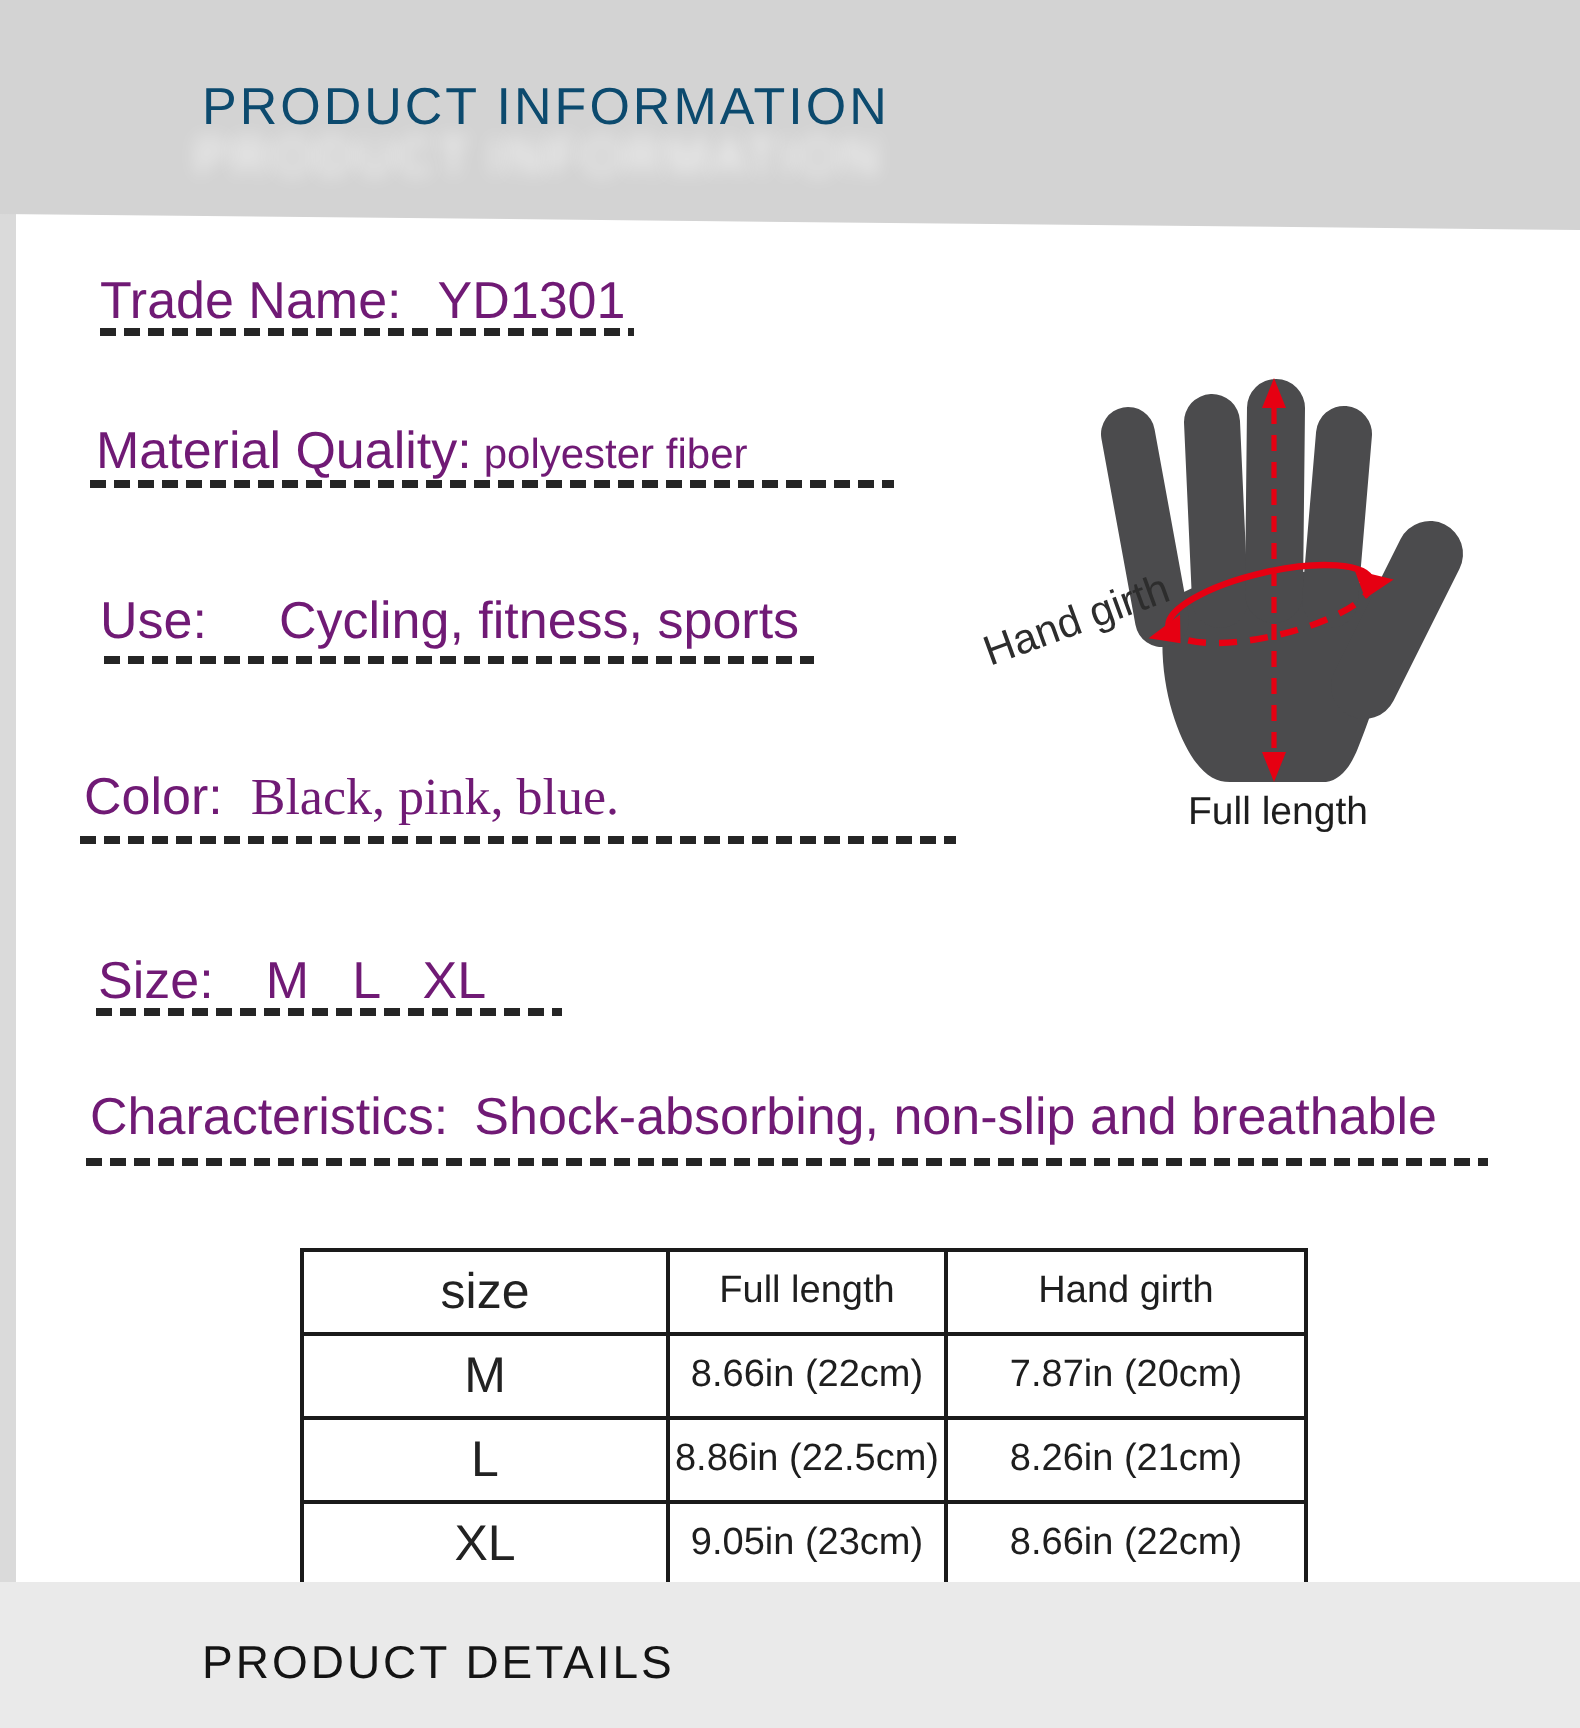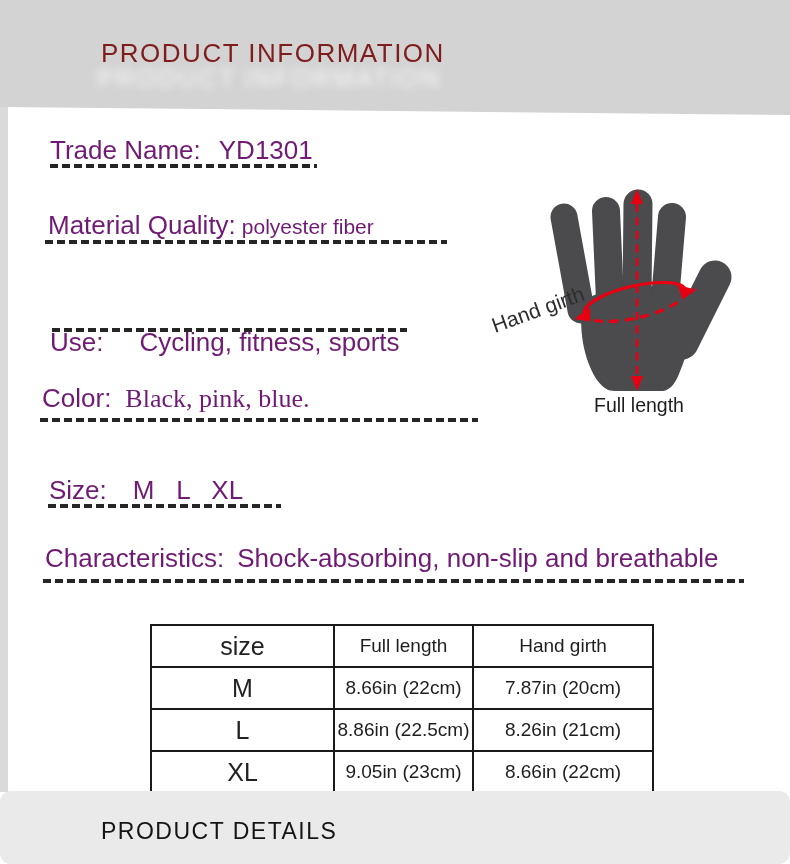--- a/index.html
+++ b/index.html
@@ -12,39 +12,39 @@
   .left-strip { position:absolute; left:0; top:106px; width:8px; height:686px; background:#dadada; }
 
   
   .banner-top {
     position:absolute; left:0; top:0; width:790px; height:115px;
     background:#d3d3d3;
     clip-path:polygon(0 0, 100% 0, 100% 100%, 0 93%);
   }
   .banner-top .banner-title {
     position:absolute; left:101px; top:38px;
-    font-size:26px; letter-spacing:1.5px; color:#7f1d1d; white-space:nowrap;
+    font-size:26px; letter-spacing:1.5px; color:#0c4a6e; white-space:nowrap;
     text-shadow:-4px 25px 9px rgba(255,255,255,0.85);
   }
 
   
   .banner-bottom {
-    position:absolute; left:0; top:791px; width:790px; height:73px; background:#eaeaea;border-radius:11px;
+    position:absolute; left:0; top:791px; width:790px; height:73px; background:#eaeaea;
   }
   .banner-bottom .banner-title {
     position:absolute; left:101px; top:27px;
     font-size:23px; letter-spacing:1.5px; color:#141414; white-space:nowrap;
   }
 
   
   .field { position:absolute; white-space:nowrap; font-size:26px; color:#701a75; line-height:1.15; }
   .f-value { display:inline-block; }
   .f1 { left:50px; top:136px; }  .f1 .f-value { margin-left:18px; }
   .f2 { left:48px; top:211px; }  .f2 .f-value { margin-left:6px;  font-size:21px; }
-  .f3 { left:50px; top:296px; }  .f3 .f-value { margin-left:36px;margin-top:32px; }
+  .f3 { left:50px; top:296px; }  .f3 .f-value { margin-left:36px; }
   .f4 { left:42px; top:384px; }  .f4 .f-value { margin-left:14px;font-family:Liberation Serif, serif; }
   .f5 { left:49px; top:476px; }  .f5 .f-value { margin-left:26px; white-space:pre; }
   .f6 { left:45px; top:544px; }  .f6 .f-value { margin-left:13px;text-align:center; }
 
   .dash { position:absolute; height:4px;
     background-image:repeating-linear-gradient(90deg,#252525 0 8px,transparent 8px 12px); }
   .d1 { left:50px; top:164px; width:267px; }
   .d2 { left:45px; top:240px; width:402px; }
   .d3 { left:52px; top:328px; width:355px; }
   .d4 { left:40px; top:418px; width:438px; }

